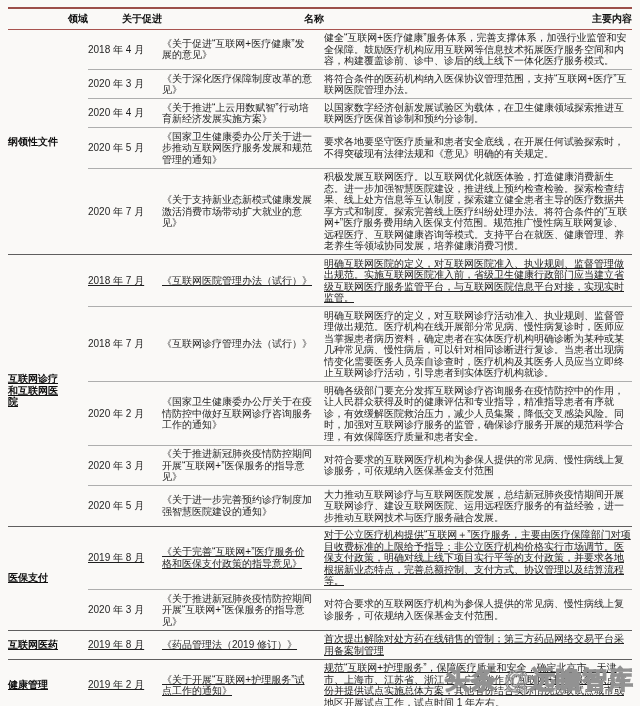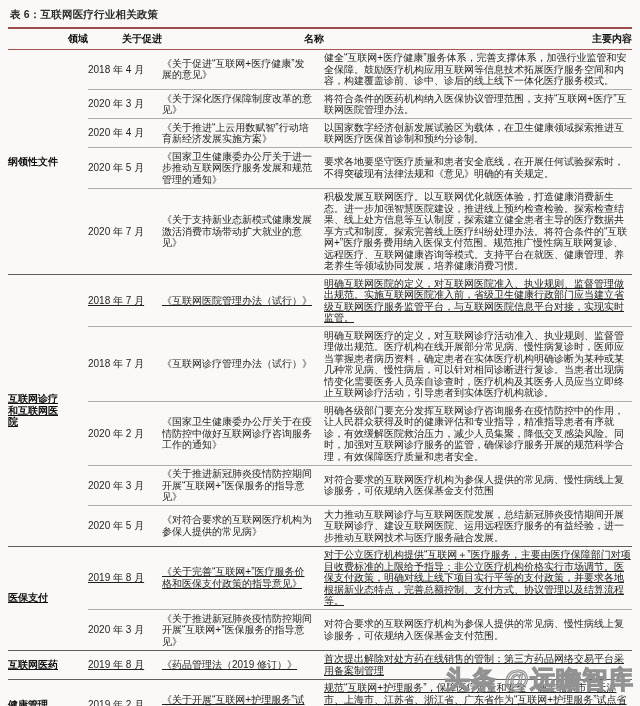--- a/index.html
+++ b/index.html
@@ -42,21 +42,20 @@
     color:rgba(250,249,247,0.15);
     -webkit-text-stroke:1.2px #929292;
     text-stroke:1.2px #929292;
     white-space:nowrap;pointer-events:none;text-align:center;
   }
 </style>
 </head>
 <body>
 
 <div class="wrap">
-  <div class="table-title">表 6：互联网医疗行业相关政策</div>
 
   <table id="policy-table">
     <colgroup>
       <col class="c-field">
         <col class="c-date">
         <col class="c-name">
         <col class="c-content">
     </colgroup>
     <thead>
       <tr>
@@ -109,21 +108,21 @@
           <td class="name">《国家卫生健康委办公厅关于在疫情防控中做好互联网诊疗咨询服务工作的通知》</td>
           <td class="content">明确各级部门要充分发挥互联网诊疗咨询服务在疫情防控中的作用，让人民群众获得及时的健康评估和专业指导，精准指导患者有序就诊，有效缓解医院救治压力，减少人员集聚，降低交叉感染风险。同时，加强对互联网诊疗服务的监管，确保诊疗服务开展的规范科学合理，有效保障医疗质量和患者安全。</td>
         </tr>
         <tr class="row-sep">
           <td class="date">2020 年 3 月</td>
           <td class="name">《关于推进新冠肺炎疫情防控期间开展“互联网+”医保服务的指导意见》</td>
           <td class="content">对符合要求的互联网医疗机构为参保人提供的常见病、慢性病线上复诊服务，可依规纳入医保基金支付范围</td>
         </tr>
         <tr class="row-sep">
           <td class="date">2020 年 5 月</td>
-          <td class="name">《对符合要求的互联网医疗机构为参保人提供的常见病》</td>
+          <td class="name">《关于进一步完善预约诊疗制度加强智慧医院建设的通知》</td>
           <td class="content">大力推动互联网诊疗与互联网医院发展，总结新冠肺炎疫情期间开展互联网诊疗、建设互联网医院、运用远程医疗服务的有益经验，进一步推动互联网技术与医疗服务融合发展。</td>
         </tr>
         <tr class="group-start">
           <td class="field" rowspan="2">医保支付</td>
           <td class="date">2019 年 8 月</td>
           <td class="name">《关于完善“互联网+”医疗服务价格和医保支付政策的指导意见》</td>
           <td class="content">对于公立医疗机构提供“互联网＋”医疗服务，主要由医疗保障部门对项目收费标准的上限给予指导；非公立医疗机构价格实行市场调节。医保支付政策，明确对线上线下项目实行平等的支付政策，并要求各地根据新业态特点，完善总额控制、支付方式、协议管理以及结算流程等。</td>
         </tr>
         <tr class="row-sep">
           <td class="date">2020 年 3 月</td>

